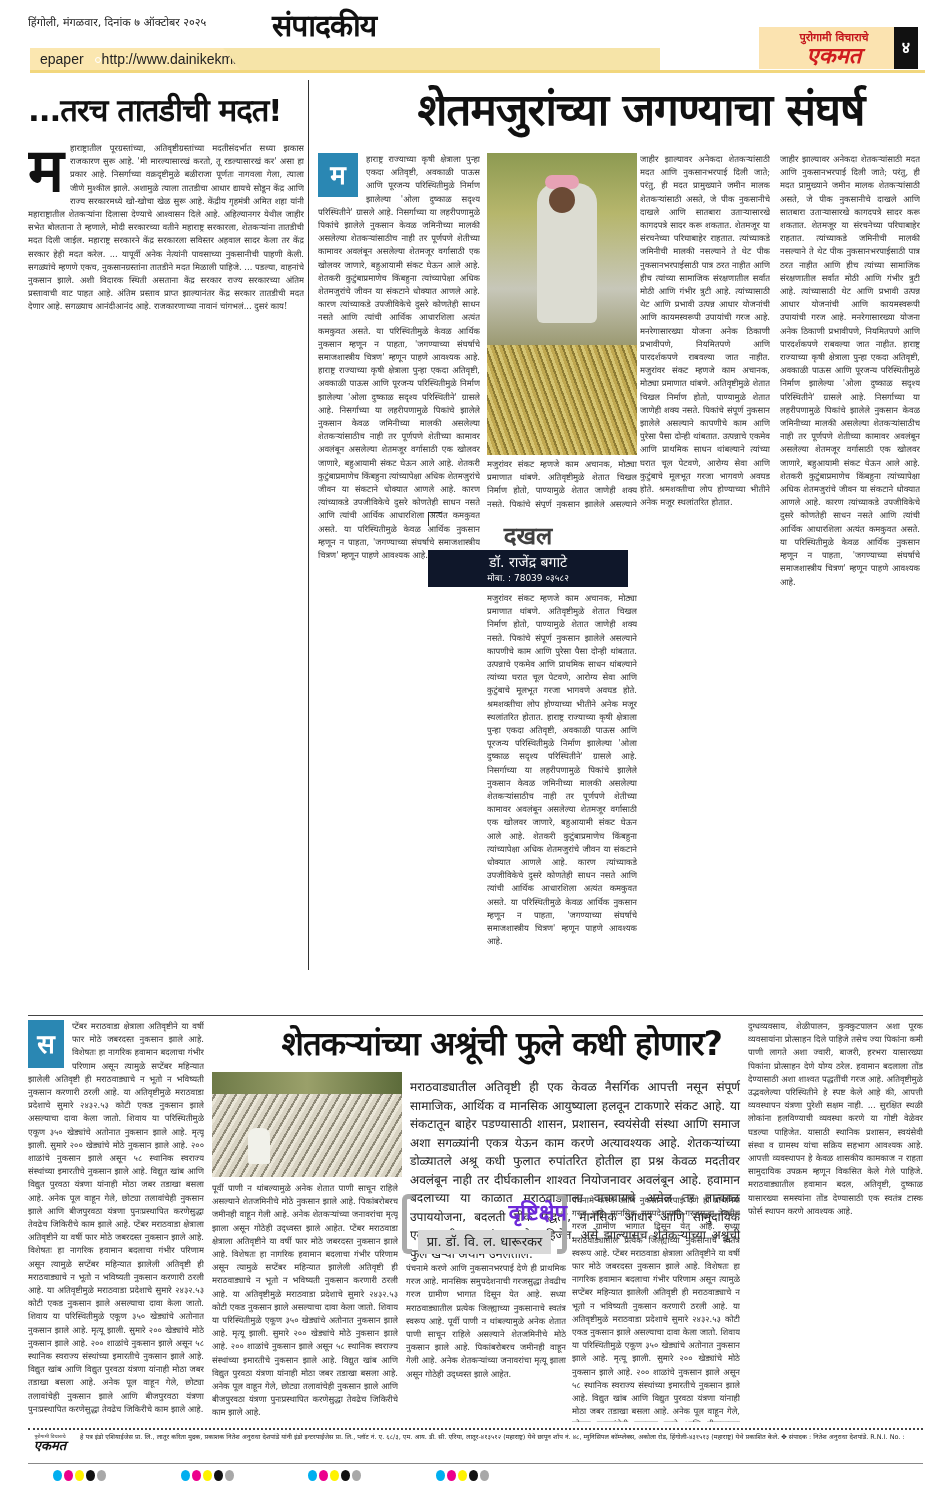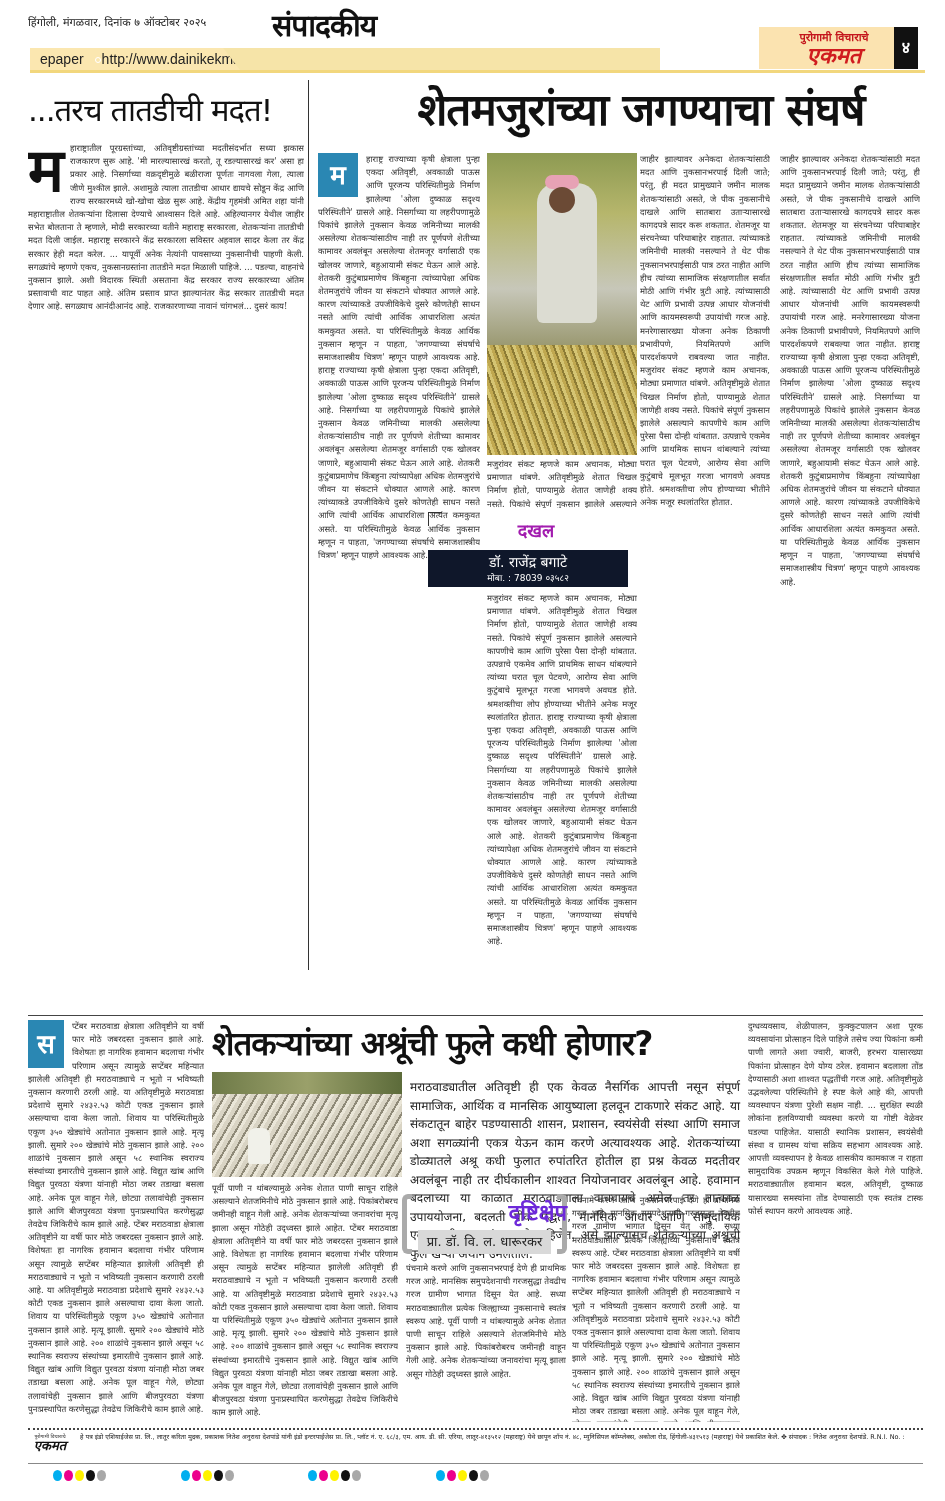--- a/index.html
+++ b/index.html
@@ -11,40 +11,40 @@
   .masthead-bar { left: 30px; top: 48px; width: 630px; height: 22px; background: #f6e4a8; }
   .epaper-bar { left: 30px; top: 48px; width: 210px; height: 22px; background: #fbe7b0; clip-path: polygon(0 0, 92% 0, 100% 100%, 0 100%); display:flex; align-items:center; padding-left:10px; font-size:14px; font-family:"Liberation Sans", sans-serif; gap:9px; }
   .epaper-icon { width: 9px; height: 9px; border-radius: 50%; background:#e2461d; display:inline-block; position:relative; }
   .epaper-icon::after { content:""; position:absolute; left:2px; top:2px; width:4px; height:4px; border:1px solid #fff; border-radius:50%; }
   .rule-top { left: 30px; top: 70px; width: 895px; height: 3px; background: #f2d77d; }
   .logo-box { left: 759px; top: 27px; width: 150px; height: 42px; background: #fbe3b0; text-align:center; }
   .logo-top { font-size: 11px; color: #c4161c; font-weight: bold; font-family:"DejaVu Sans", sans-serif; margin-top:2px; }
   .logo-main { font-size: 22px; color: #d01c1f; font-weight: 900; font-style: italic; font-family:"DejaVu Sans", sans-serif; line-height:24px; }
   .page-num { left: 894px; top: 27px; width: 24px; height: 42px; background: #111; color:#fff; font-size:16px; text-align:center; line-height:42px; font-family:"DejaVu Sans", sans-serif; font-weight:bold; }
 
-  .left-head { left: 28px; top: 88px; width: 280px; font-size: 31px; font-weight: 400; font-family: "DejaVu Sans", sans-serif; letter-spacing:-1px; color:#111; }
+  .left-head { left: 28px; top: 88px; width: 280px; font-size: 31px; font-weight: 700; font-family: "DejaVu Sans", sans-serif; letter-spacing:-1px; color:#111; }
   .main-head { left: 356px; top: 78px; width: 570px; font-size: 44px; font-weight: 900; font-family: "DejaVu Sans", sans-serif; text-align: center; letter-spacing:-1px; color:#111; }
   .col-rule { left: 308px; top: 80px; width: 1px; height: 890px; background: #333; }
   .text { font-size: 8.4px; line-height: 13.2px; text-align: justify; color: #333; overflow: hidden; font-family:"DejaVu Serif", serif; }
   .dropcap-plain { float:left; font-size: 60px; line-height: 56px; font-weight: 900; margin-right: 6px; color:#111; font-family:"DejaVu Sans", sans-serif; }
   .dropcap-blue { float:left; width: 40px; height: 44px; background: #2a87b3; color: #fff; font-size: 26px; font-weight:bold; text-align:center; line-height:44px; margin-right:8px; font-family:"DejaVu Sans", sans-serif; }
   .photo-farm { left: 487px; top: 153px; width: 150px; height: 302px; background:
       linear-gradient(180deg, #8d9a52 0%, #b6b66c 20%, #c7c7b9 45%, #8c8a5a 70%, #c5b56a 100%); overflow:hidden; }
   .photo-farm .person { position:absolute; left: 50px; top: 30px; width: 60px; height: 140px; background: #dcdcd2; border-radius: 20px 20px 6px 6px; }
   .photo-farm .turban { position:absolute; left: 58px; top: 22px; width: 34px; height: 14px; background:#e7a2b5; border-radius:8px; }
   .photo-farm .face { position:absolute; left: 62px; top: 34px; width: 26px; height: 26px; background:#6b4a35; border-radius:50%; }
   .photo-farm .crop { position:absolute; left:0; bottom:0; width:150px; height:110px; background: repeating-linear-gradient(70deg, #c2a94f 0 3px, #8c7a32 3px 5px, #d8c774 5px 8px); opacity:0.95; }
   .dakhal-box { left: 428px; top: 512px; width: 200px; height: 75px; }
   .dakhal-corner { position:absolute; left:0; top:0; width:14px; height:14px; border-left:1px solid #333; border-top:1px solid #333; }
-  .dakhal-title { position:absolute; left:8px; top:6px; width:200px; text-align:center; font-size:18px; font-weight:bold; font-family:"DejaVu Sans", sans-serif; color:#a21caf; }
+  .dakhal-title { position:absolute; left:0; top:6px; width:200px; text-align:center; font-size:24px; font-weight:bold; font-family:"DejaVu Sans", sans-serif; color:#404040; }
   .dakhal-author { position:absolute; left:0; top:38px; width:200px; height:37px; background:#0f172a; color:#fff; text-align:center; }
   .dakhal-name { font-size: 14px; font-family:"DejaVu Sans", sans-serif; margin-top:2px; }
   .dakhal-phone { font-size: 9px; font-family:"DejaVu Sans", sans-serif; }
   .hrule-mid { left: 28px; top: 1015px; width: 895px; height: 1px; background:#444; }
-  .bottom-head { left: 212px; top: 1020px; width: 510px; font-size: 33px; font-weight: 900; font-family: "DejaVu Sans", sans-serif; color:#111; letter-spacing:-1px; }
+  .bottom-head { left: 212px; top: 1020px; width: 510px; font-size: 33px; font-weight: 900; font-family: "DejaVu Sans", sans-serif; color:#111; letter-spacing:-1px;text-align:right; }
   .photo-bottom { left: 212px; top: 1072px; width: 190px; height: 105px; background: repeating-linear-gradient(120deg, #d9d4c4 0 4px, #8f8a78 4px 6px, #eae6d8 6px 9px); }
   .photo-bottom .hut { position:absolute; left:0; top:0; width:190px; height:22px; background: linear-gradient(90deg,#6e7a48,#9aa06a,#5c6b3a); }
   .photo-bottom .p { position:absolute; left: 36px; top: 56px; width: 22px; height: 36px; background:#f1f1ea; border-radius: 8px 8px 2px 2px; }
   .standfirst { left: 410px; top: 1078px; width: 330px; font-size: 12px; line-height: 18.5px; color:#222; text-align:justify; font-family:"DejaVu Sans", sans-serif; }
   .drishti-box { left: 402px; top: 1190px; width: 165px; height: 70px; }
   .drishti-title { position:absolute; left:0; top:6px; width:165px; text-align:right; font-size:22px; font-weight:bold; font-family:"DejaVu Sans", sans-serif; color:#6d28d9; }
   .drishti-author { position:absolute; left:16px; top:40px; width:133px; height:24px; background:#d9d9d9; text-align:center; font-size:13px; line-height:24px; font-family:"DejaVu Sans", sans-serif; color:#222; }
   .bracket-l { position:absolute; left:0; top:4px; width:10px; height:60px; border-left:5px solid #aaa; border-top:5px solid #aaa; border-bottom: 5px solid #aaa; border-radius:6px 0 0 6px; }
   .bracket-r { position:absolute; right:0; top:4px; width:10px; height:60px; border-right:5px solid #aaa; border-top:5px solid #aaa; border-bottom: 5px solid #aaa; border-radius:0 6px 6px 0; }
   .footer-dots { left: 28px; top: 1428px; width: 895px; height: 2px; border-top: 2px dotted #444; }

